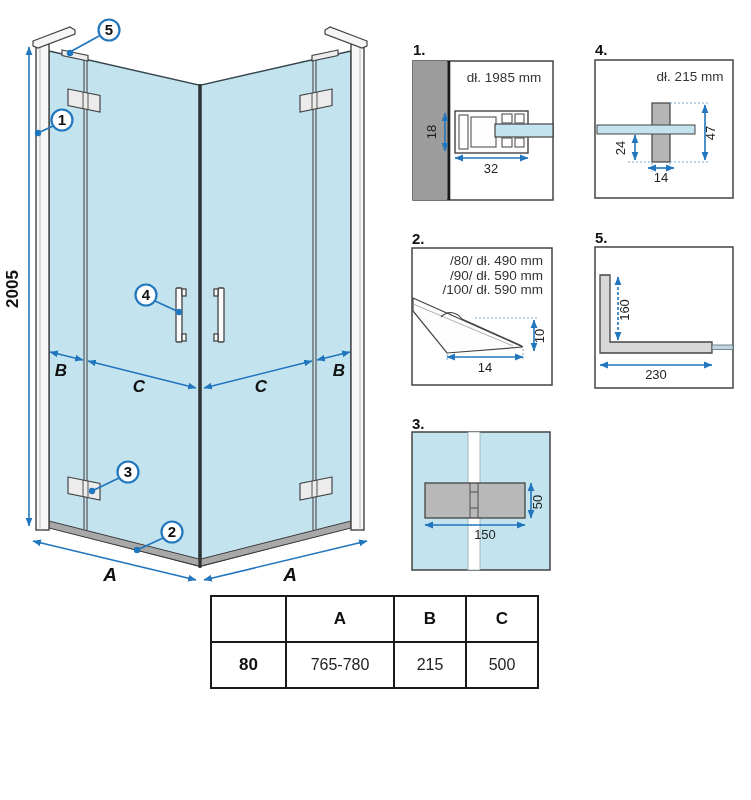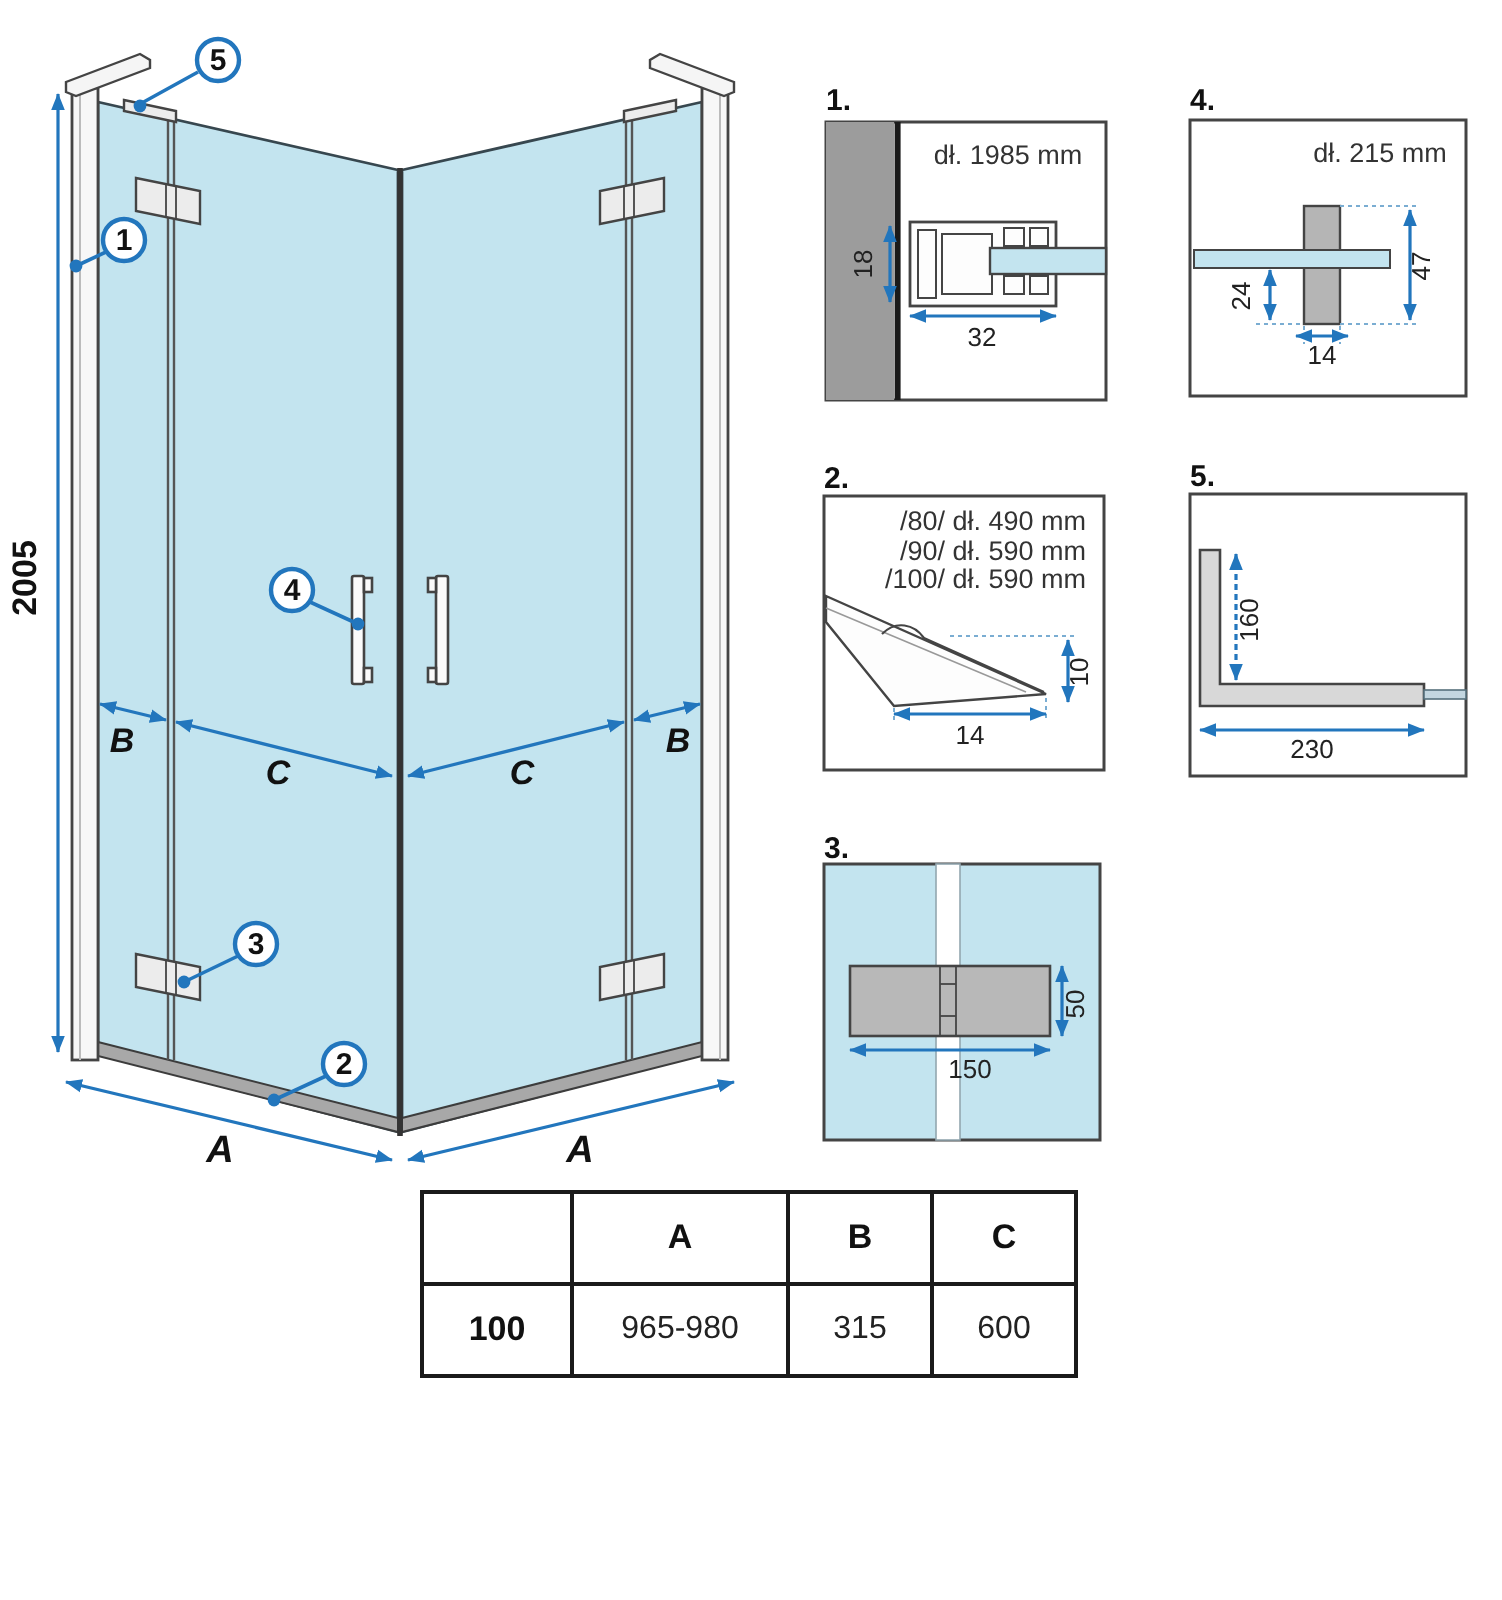--- a/index.html
+++ b/index.html
@@ -286,21 +286,21 @@
         <col style="width:72px">
   </colgroup>
   <tbody>
   <tr>
     <td class="hd"></td>
     <td class="hd">A</td>
     <td class="hd">B</td>
     <td class="hd">C</td>
   </tr>
   <tr>
-    <td class="hd">100</td>
-    <td>965-980</td>
-    <td>315</td>
-    <td>600</td>
+    <td class="hd">80</td>
+    <td>765-780</td>
+    <td>215</td>
+    <td>500</td>
   </tr>
   </tbody>
 </table>
 
 </div>
 
 </body></html>

